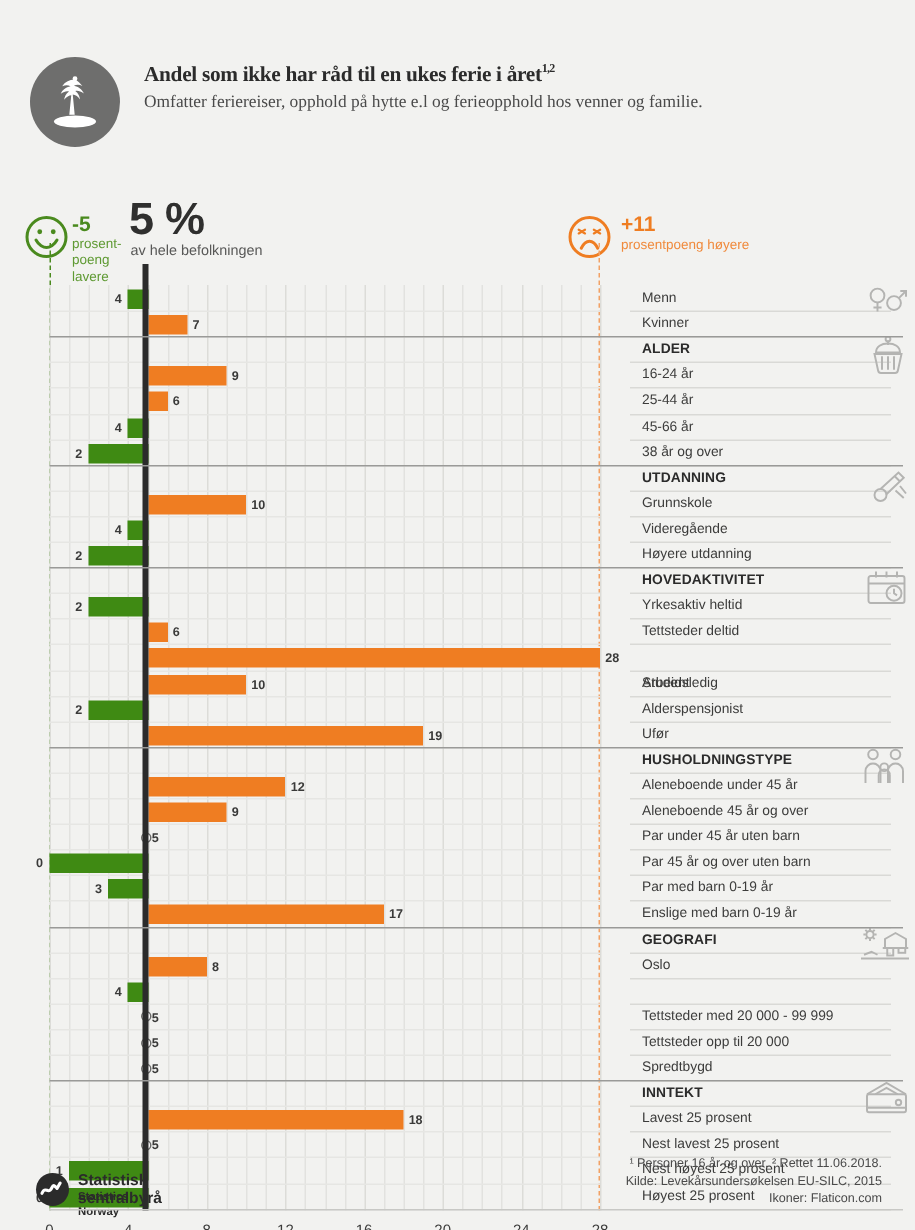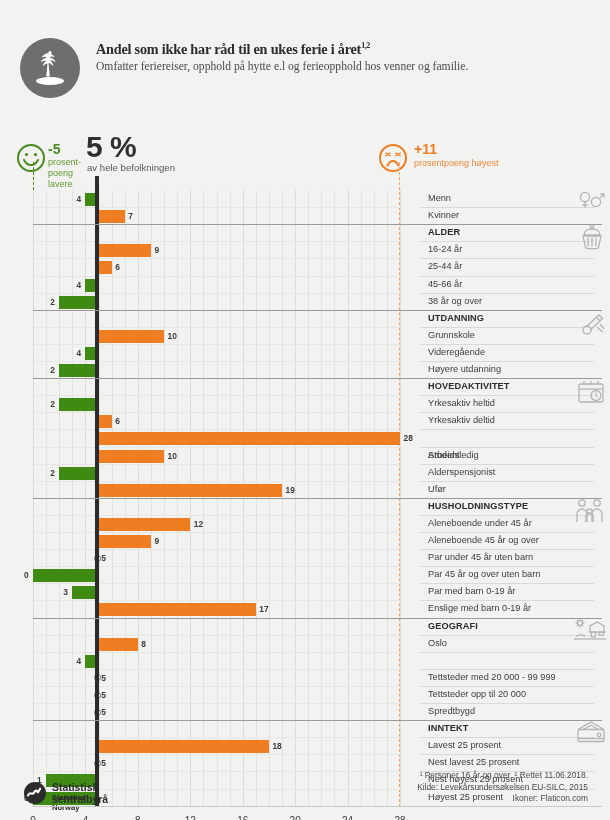--- a/index.html
+++ b/index.html
@@ -158,21 +158,21 @@
 </div>
 
 <div id="legend-orange">
   <svg class="face" width="30" height="30" viewBox="0 0 30 30">
     <circle cx="15" cy="15" r="13" fill="none" stroke="#ef7d22" stroke-width="2"></circle>
     <path d="M7.8 10.2l4.2 2.4M7.8 12.6l4.2-2.4" stroke="#ef7d22" stroke-width="1.5" stroke-linecap="round"></path>
     <path d="M17.9 10.2l4.2 2.4M17.9 12.6l4.2-2.4" stroke="#ef7d22" stroke-width="1.5" stroke-linecap="round"></path>
     <path d="M9.5 22.5c1.6-3.2 4-4.6 5.5-4.6s3.9 1.4 5.5 4.6" fill="none" stroke="#ef7d22" stroke-width="2" stroke-linecap="round"></path>
   </svg>
   <div class="legend-num">+11</div>
-  <div class="legend-lbl">prosentpoeng høyest</div>
+  <div class="legend-lbl">prosentpoeng høyere</div>
 </div>
 
 <div id="bigpct">5 %</div>
 <div id="bigpct-sub">av hele befolkningen</div>
 
 <div id="plot" style="height: 616.6px;">
   <div id="dash-green" style="height: 644.6px;"></div>
   <div id="dash-orange" style="height: 644.6px;"></div>
   <div id="gridlines">
       <div class="grid-v major" style="left: 0px;"></div>
@@ -354,21 +354,21 @@
     <div class="lbl-rule" style="top: 205.2px;"></div>
     <div class="sect-icon" style="top: 188.1px;"><svg width="32" height="28" viewBox="0 0 32 28">
         <rect x="4" y="6" width="24" height="18" rx="1.5" stroke="#b4b4b2" fill="none" stroke-width="1.3"></rect>
         <path d="M4 11h24" stroke="#b4b4b2" fill="none" stroke-width="1.3"></path>
         <path d="M9 3v4M16 3v4M23 3v4" stroke="#b4b4b2" fill="none" stroke-width="1.3"></path>
         <circle cx="21" cy="17.5" r="5" stroke="#b4b4b2" fill="none" stroke-width="1.3"></circle>
         <path d="M21 14.5v3l2 1.4" stroke="#b4b4b2" fill="none" stroke-width="1.3"></path>
       </svg></div>
     <div class="lbl" style="top: 207.2px;">Yrkesaktiv heltid</div>
     <div class="lbl-rule" style="top: 222.3px;"></div>
-    <div class="lbl" style="top: 224.3px;">Yrkesaktiv deltid</div>
+    <div class="lbl" style="top: 224.3px;">Tettsteder deltid</div>
     <div class="lbl-rule" style="top: 239.4px;"></div>
     <div class="lbl" style="top: 259px;">Arbeidsledig</div>
     <div class="lbl-rule" style="top: 256.5px;"></div>
     <div class="lbl" style="top: 258.5px;">Student</div>
     <div class="lbl-rule" style="top: 273.6px;"></div>
     <div class="lbl" style="top: 275.6px;">Alderspensjonist</div>
     <div class="lbl-rule" style="top: 290.7px;"></div>
     <div class="lbl" style="top: 292.7px;">Ufør</div>
     <div class="lbl-rule" style="top: 307.8px;"></div>
     <div class="lbl group" style="top: 309.8px;">HUSHOLDNINGSTYPE</div>

